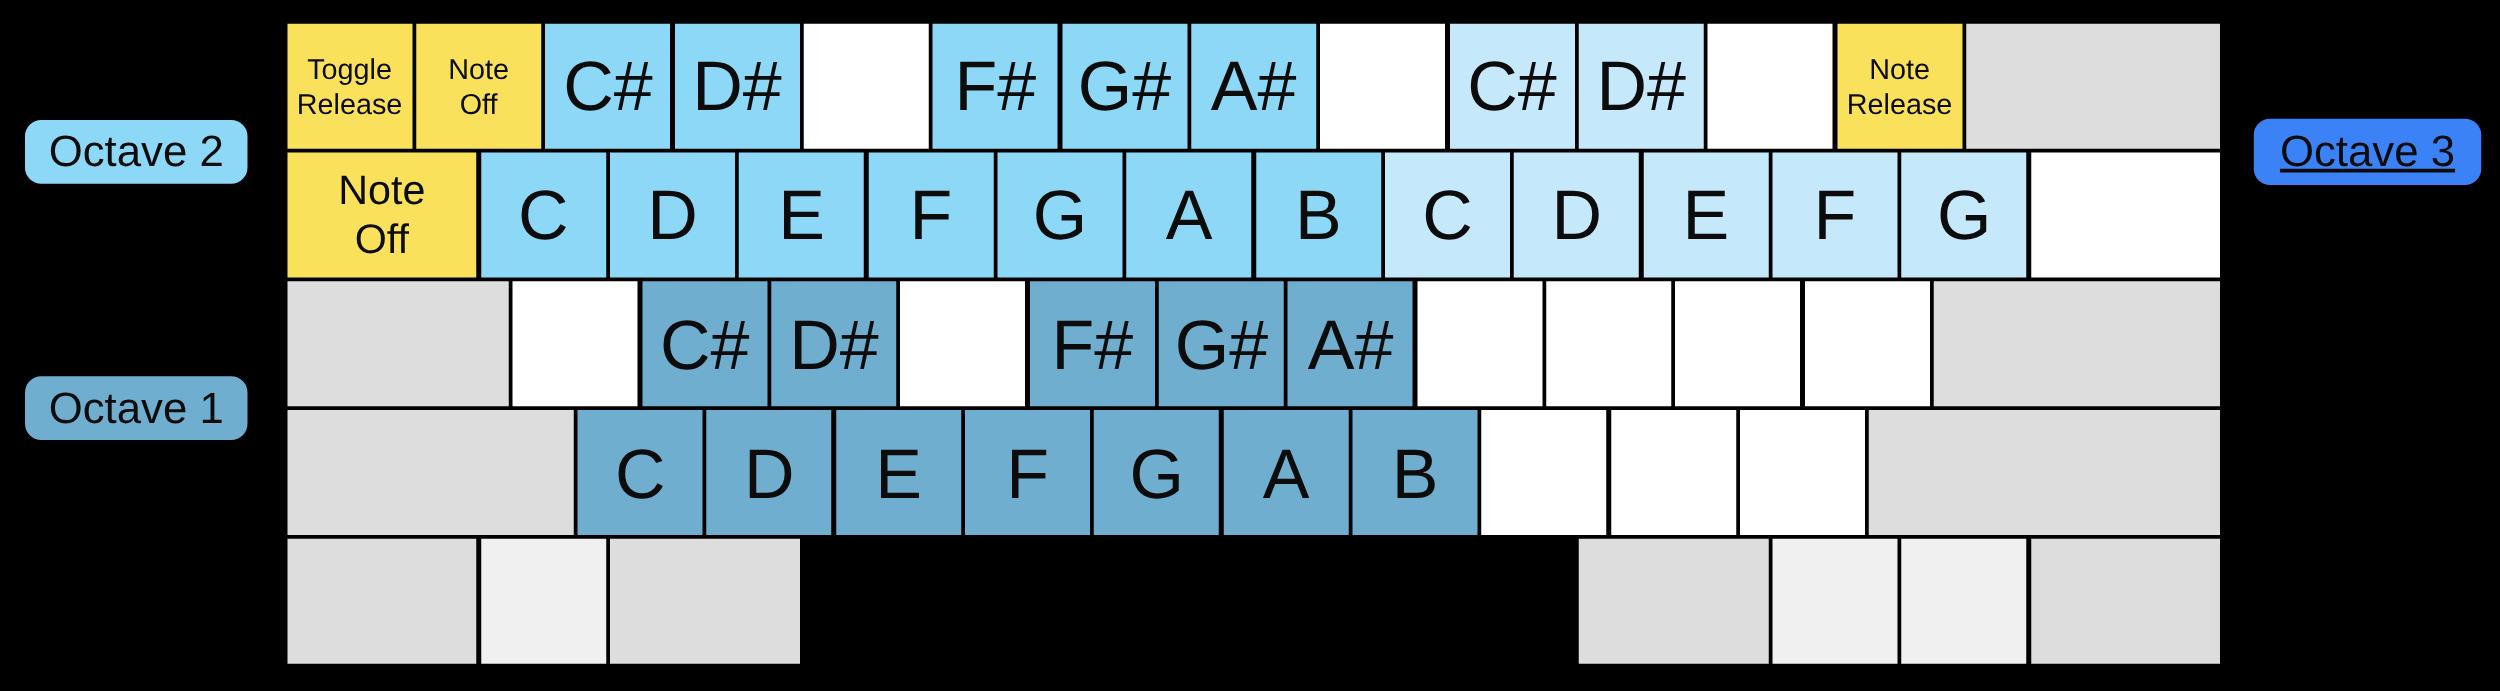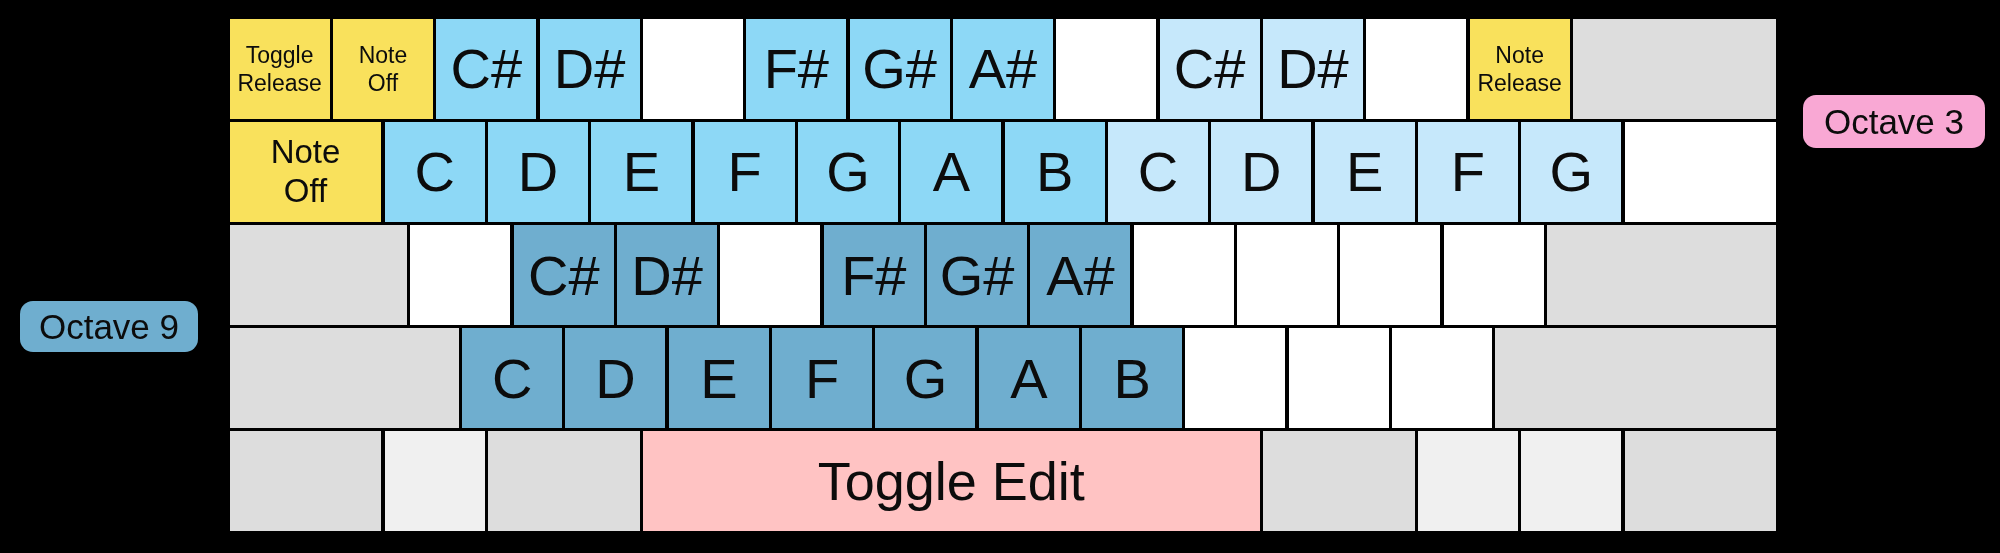--- a/index.html
+++ b/index.html
@@ -49,22 +49,23 @@
     font-size: 35px;
   }
   .pill-oct2 { left: 20px;   top: 96px;  width: 178px; height: 51px; }
   .pill-oct1 { left: 20px;   top: 301px; width: 178px; height: 51px; }
   .pill-oct3 { left: 1803px; top: 95px;  width: 182px; height: 53px; }
 </style>
 </head>
 <body>
 
 <div class="stage">
-  <div class="pill pill-oct1" style="background: rgb(111, 174, 207);">Octave 9</div>
-  <div class="pill pill-oct3" style="background: #f9a8d4;">Octave 3</div>
+  <div class="pill pill-oct2" style="background: rgb(141, 216, 246);">Octave 2</div>
+  <div class="pill pill-oct1" style="background: rgb(111, 174, 207);">Octave 1</div>
+  <div class="pill pill-oct3" style="background: #3b82f6; text-decoration: underline;">Octave 3</div>
   <div class="panel">
       <div class="key sm" style="left: 1.6px; top: 1.6px; width: 100.1px; height: 100px; background: rgb(249, 225, 92);">
         <span>Toggle</span>
         <span>Release</span>
       </div>
       <div class="key sm" style="left: 104.9px; top: 1.6px; width: 100.1px; height: 100px; background: rgb(249, 225, 92);">
         <span>Note</span>
         <span>Off</span>
       </div>
       <div class="key lg" style="left: 208.3px; top: 1.6px; width: 100.1px; height: 100px; background: rgb(141, 216, 246);">
@@ -182,21 +183,18 @@
       <div class="key lg" style="left: 854.1px; top: 311.2px; width: 100.1px; height: 100px; background: rgb(111, 174, 207);">
         <span>B</span>
       </div>
       <div class="key" style="left: 957.4px; top: 311.2px; width: 100.1px; height: 100px; background: rgb(255, 255, 255);"></div>
       <div class="key" style="left: 1060.8px; top: 311.2px; width: 100.1px; height: 100px; background: rgb(255, 255, 255);"></div>
       <div class="key" style="left: 1164.1px; top: 311.2px; width: 100.1px; height: 100px; background: rgb(255, 255, 255);"></div>
       <div class="key" style="left: 1267.4px; top: 311.2px; width: 281px; height: 100px; background: rgb(221, 221, 221);"></div>
       <div class="key" style="left: 1.6px; top: 414.4px; width: 151.8px; height: 100px; background: rgb(221, 221, 221);"></div>
       <div class="key" style="left: 156.6px; top: 414.4px; width: 100.1px; height: 100px; background: rgb(240, 240, 240);"></div>
       <div class="key" style="left: 259.9px; top: 414.4px; width: 151.8px; height: 100px; background: rgb(221, 221, 221);"></div>
-      <div class="key xl" style="left: 414.9px; top: 414.4px; width: 616.8px; height: 100px; background: rgb(255, 195, 195);">
-        <span>Toggle Edit</span>
-      </div>
       <div class="key" style="left: 1034.9px; top: 414.4px; width: 151.8px; height: 100px; background: rgb(221, 221, 221);"></div>
       <div class="key" style="left: 1189.9px; top: 414.4px; width: 100.1px; height: 100px; background: rgb(240, 240, 240);"></div>
       <div class="key" style="left: 1293.3px; top: 414.4px; width: 100.1px; height: 100px; background: rgb(240, 240, 240);"></div>
       <div class="key" style="left: 1396.6px; top: 414.4px; width: 151.8px; height: 100px; background: rgb(221, 221, 221);"></div>
     </div>
 </div>
 
 </body></html>

